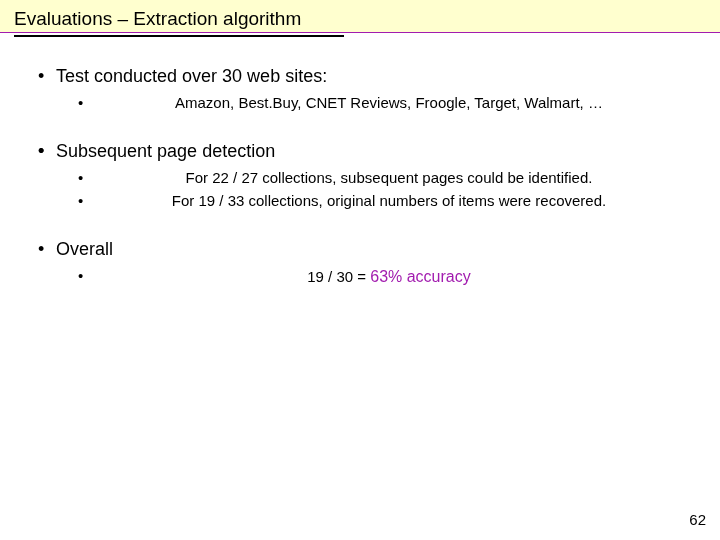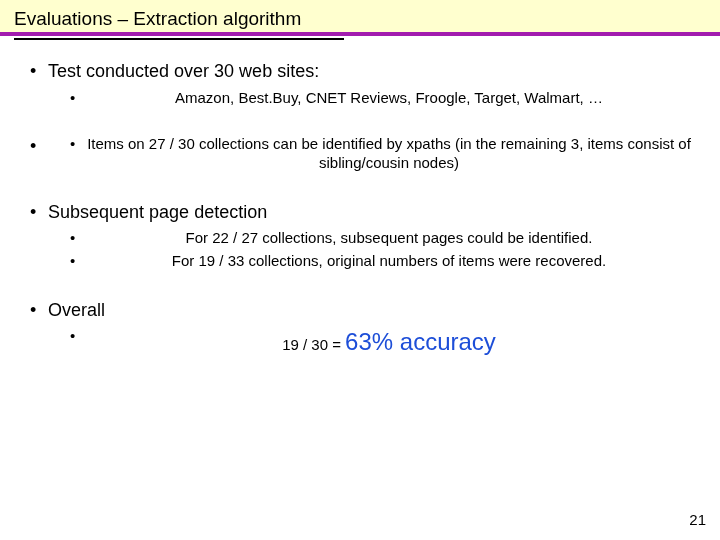--- a/index.html
+++ b/index.html
@@ -16,37 +16,37 @@
     position: relative;
     width: 720px;
     height: 540px;
     box-sizing: border-box;
   }
   .title-band {
     background: #ffffcf;
     padding: 8px 0 2px 14px;
     font-size: 19px;
     color: #000;
-    border-bottom: 4px solid #a21caf;
+    border-bottom: 1px solid #a21caf;
   }
   .title-underline {
     height: 2px;
     background: #000;
     margin: 2px 14px 0 14px;
     width: 330px;
   }
   .content {
     padding: 20px 28px 0 28px;
     font-size: 16px;
     line-height: 1.25;
   }
   ul.top {
     list-style: none;
     padding: 0;
-    margin: 0;
+    margin: 8px;
   }
   ul.top > li {
     position: relative;
     padding-left: 20px;
     margin-bottom: 28px;
     font-size: 18px;
   }
   ul.top > li::before {
     content: "•";
     position: absolute;
@@ -67,22 +67,22 @@
     text-align: center;
   }
   ul.sub > li::before {
     content: "•";
     position: absolute;
     left: 0;
     top: 0;
     font-size: 15px;
   }
   .accuracy {
-    color: #1d4ed8;
-    font-size: 24px;
+    color: #a21caf;
+    font-size: 16px;
   }
   .page-num {
     position: absolute;
     right: 14px;
     bottom: 12px;
     font-size: 15px;
   }
 </style>
 </head>
 <body>
@@ -101,23 +101,20 @@
         <span>Test conducted over 30 web sites:</span>
         <ul class="sub">
           <li>
             <span>Amazon, Best.Buy, CNET Reviews, Froogle, Target, Walmart, …</span>
           </li>
         </ul>
       </li>
 
       <li>
         <ul class="sub">
-          <li>
-            <span>Items on 27 / 30 collections can be identified by xpaths (in the remaining 3, items consist of sibling/cousin nodes)</span>
-          </li>
         </ul>
       </li>
 
       <li>
         <span>Subsequent page detection</span>
         <ul class="sub">
           <li>
             <span>For 22 / 27 collections, subsequent pages could be identified.</span>
           </li>
           <li>
@@ -131,14 +128,14 @@
         <ul class="sub">
           <li>
             <span>19 / 30 = </span><span class="accuracy">63% accuracy</span>
           </li>
         </ul>
       </li>
 
     </ul>
   </div>
 
-  <div class="page-num">21</div>
+  <div class="page-num">62</div>
 </div>
 
 </body></html>

